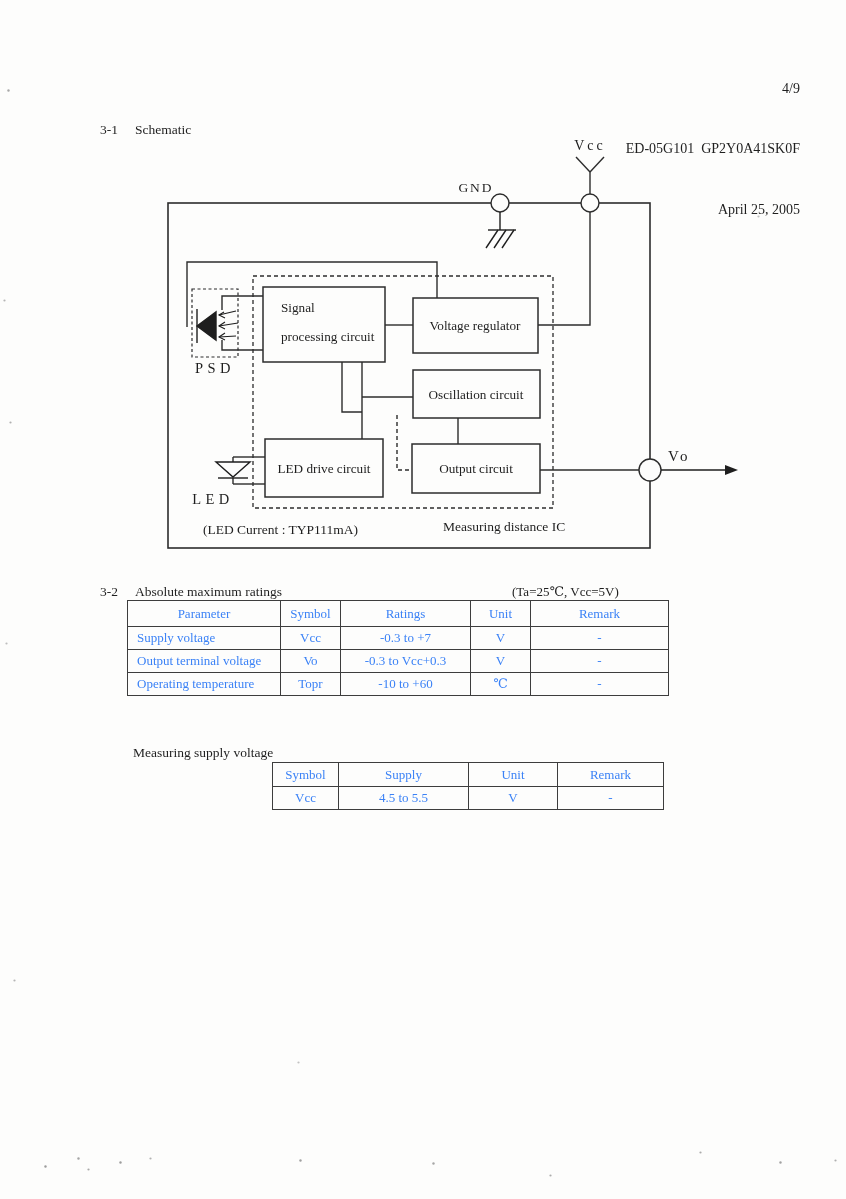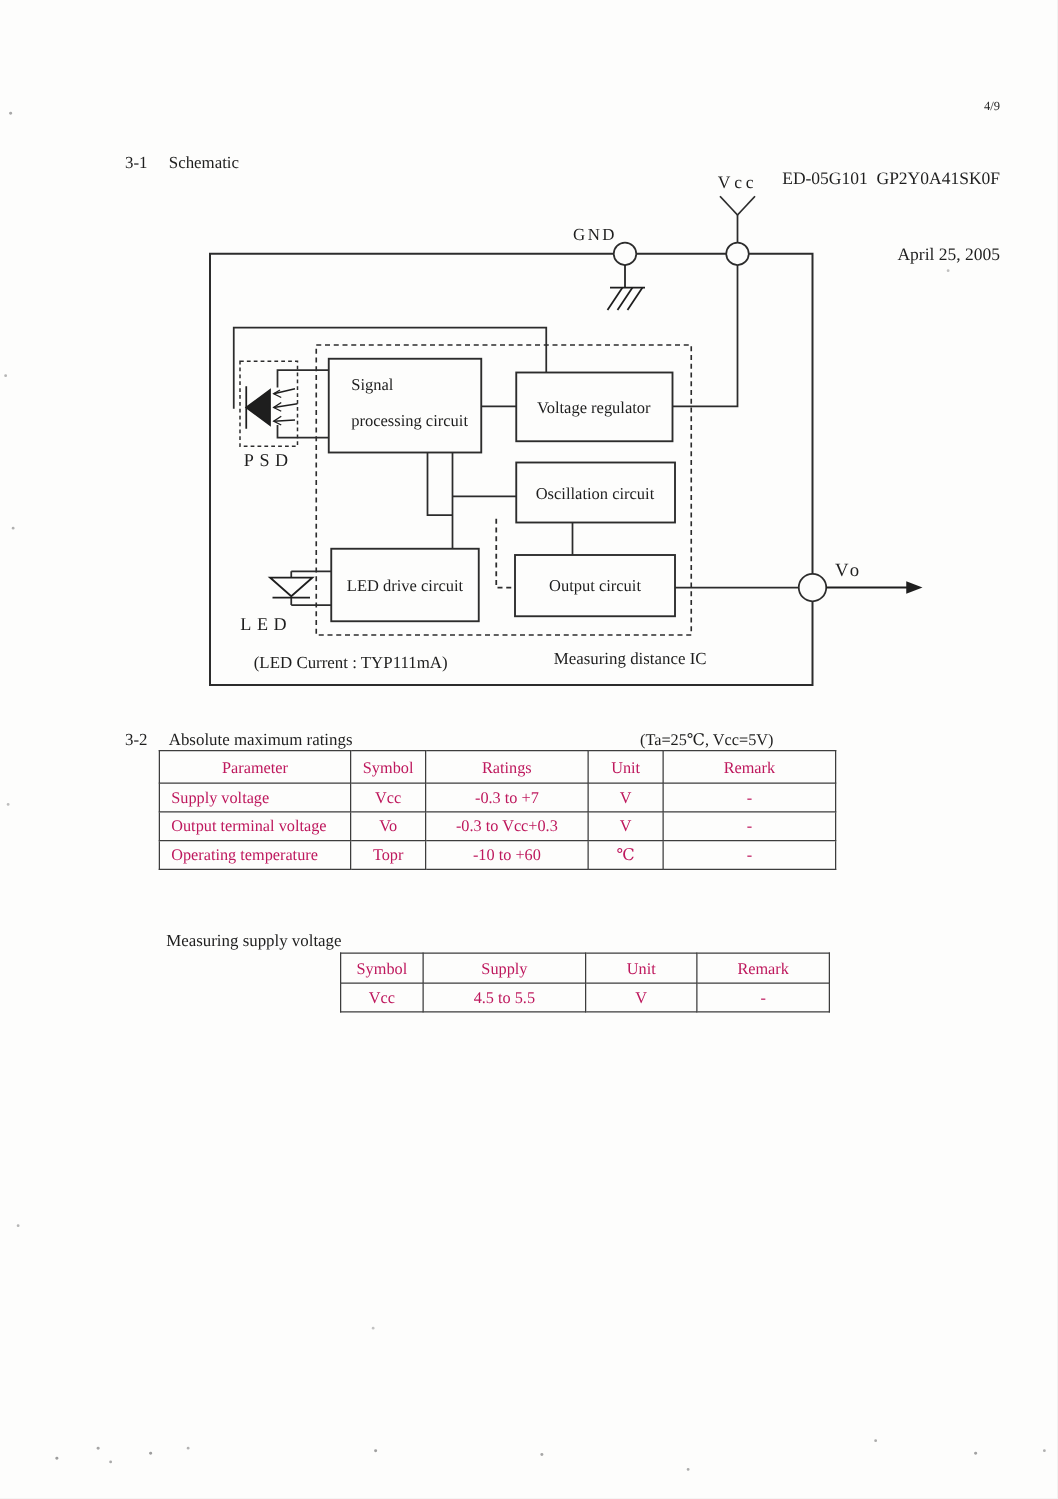--- a/index.html
+++ b/index.html
@@ -4,26 +4,26 @@
 <style>
   *{box-sizing:border-box;margin:0;padding:0}
   html,body{background:#e9e9e9}
   #page{
     position:relative;width:846px;height:1199px;margin:0 auto;
     background:#fdfdfc;color:#1f1f1f;
     font-family:"Liberation Serif","DejaVu Serif",serif;
     overflow:hidden;
   }
   .hdr{position:absolute;top:38px;right:46px;text-align:right;font-size:14px;line-height:1.45;white-space:pre}
-  .hdr .pg{font-size:10px}
+  .hdr .pg{font-size:14px}
   .sec{position:absolute;font-size:13.5px;white-space:nowrap}
   .sec .lbl{display:inline-block;margin-right:17px}
   svg.schem{position:absolute;left:0;top:0;pointer-events:none}
   svg.schem text{font-family:"Liberation Serif","DejaVu Serif",serif;fill:#1e1e1e}
-  table{border-collapse:collapse;table-layout:fixed;position:absolute;font-size:13px;color:#be185d;background:#fdfdfc}
+  table{border-collapse:collapse;table-layout:fixed;position:absolute;font-size:13px;color:#3b82f6;background:#fdfdfc}
   th,td{border:1.3px solid #3d3d3d;font-weight:normal;text-align:center;padding:0 3px;overflow:hidden}
   .t1 th{height:26px}
   .t1 td{height:23px}
   .t1 td.param{text-align:left;padding-left:9px}
   .t2 th{height:24px}
   .t2 td{height:23px}
   .cond{position:absolute;font-size:13px;white-space:nowrap}
   .cap{position:absolute;font-size:13.5px;white-space:nowrap}
   .noise{position:absolute;left:0;top:0;width:1px;height:1px;background:transparent;border-radius:50%;
     box-shadow:8px 90px 0 .7px #a8a8a8,4px 300px 0 .6px #b5b5b5,10px 422px 0 .6px #b0b0b0,

